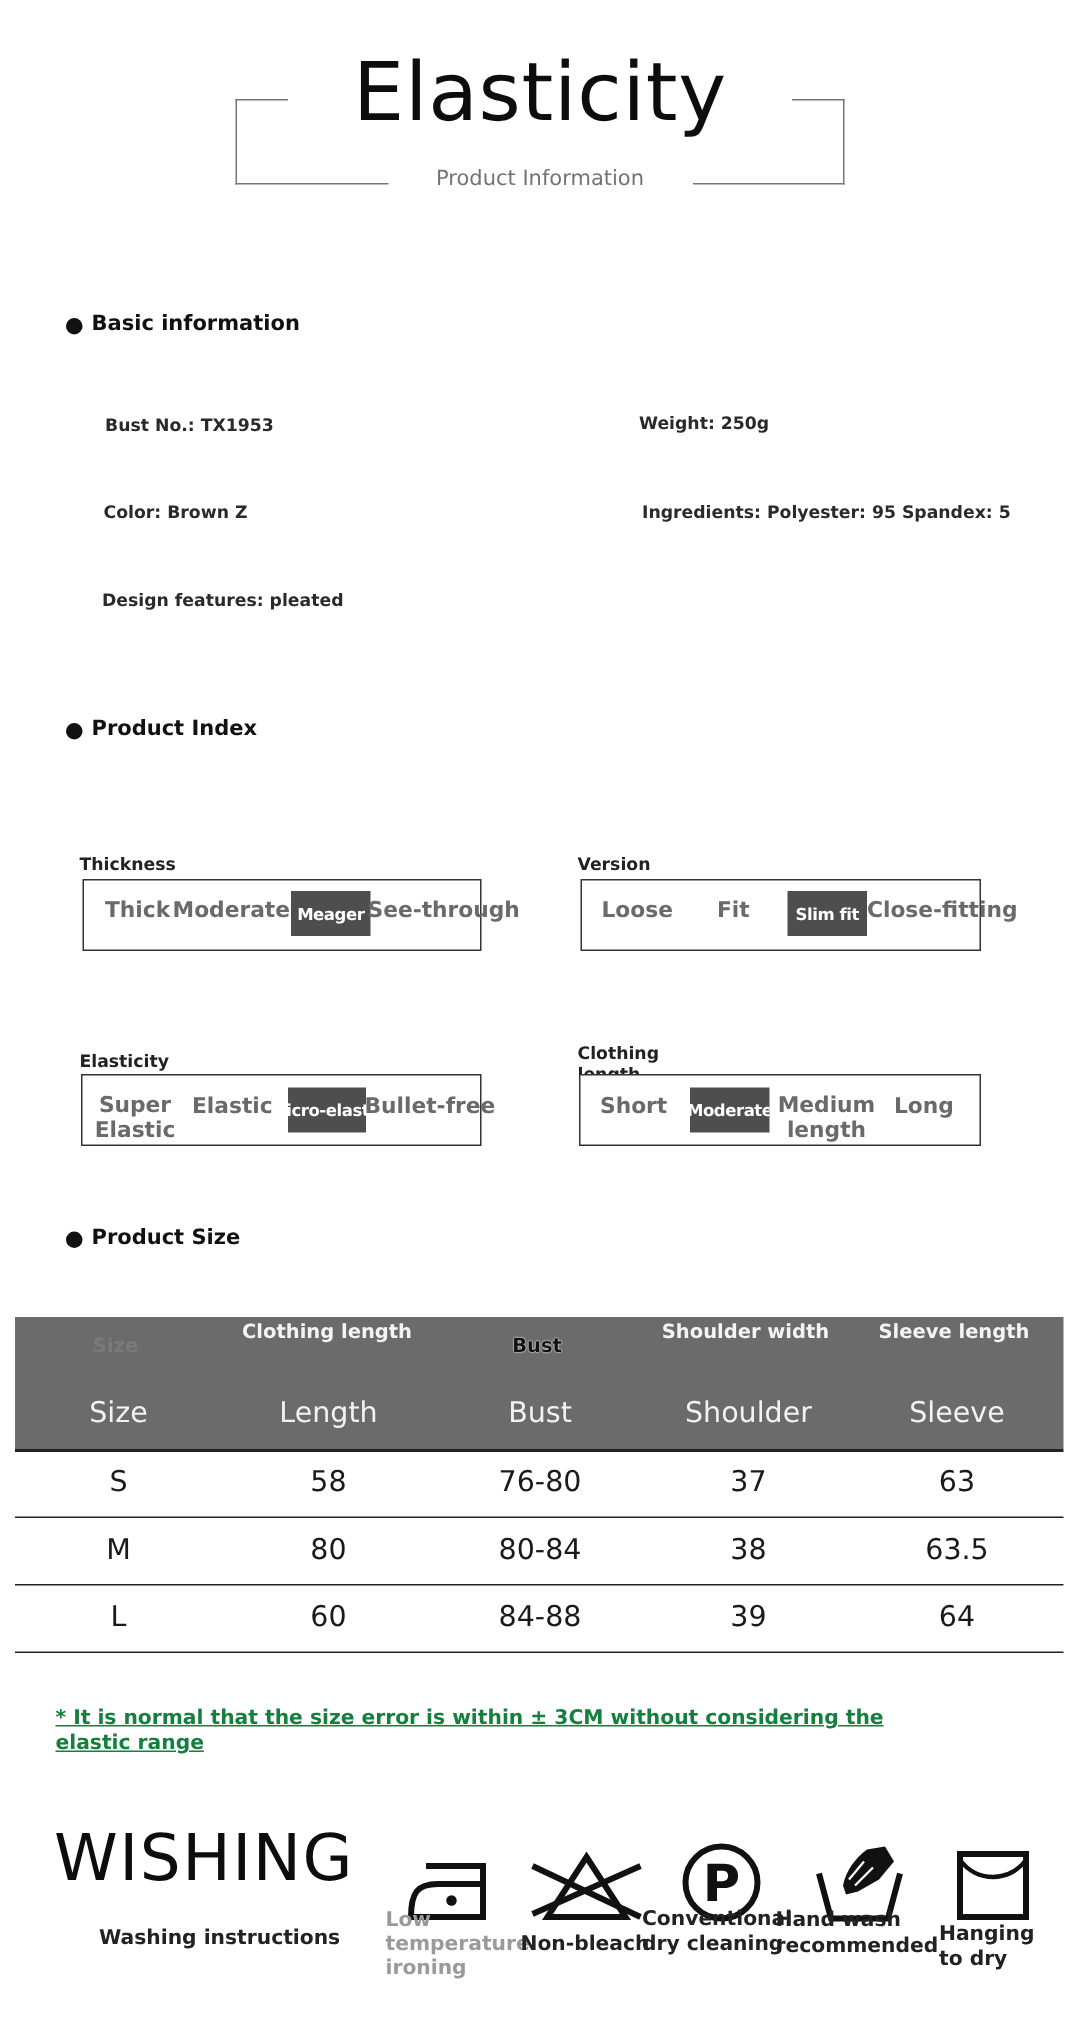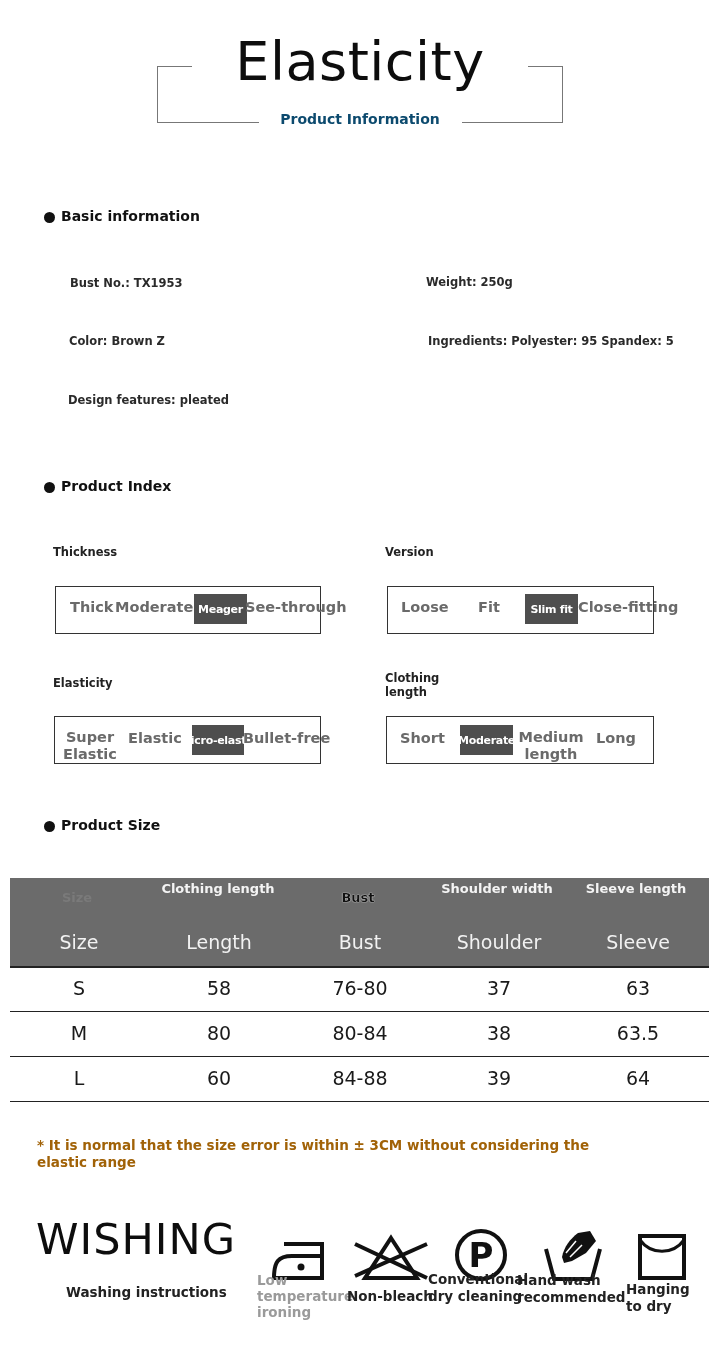--- a/index.html
+++ b/index.html
@@ -4,45 +4,45 @@
   <style>
     * { box-sizing: border-box; margin: 0; padding: 0; }
     html, body { width: 720px; height: 1355px; background: #ffffff; overflow: hidden; }
     body { position: relative; font-family: "DejaVu Sans", sans-serif; color: #111; }
 
     
     .hdr-title { position: absolute; left: 0; width: 720px; top: 30px; text-align: center;
       font-family: "DejaVu Sans", sans-serif; font-size: 54px; font-weight: normal; color: #0d0d0d; letter-spacing: 0.5px; }
     .hdr-line { position: absolute; background: #777; }
     .hdr-sub { position: absolute; left: 0; width: 720px; top: 111px; text-align: center;
-      font-size: 14px; font-weight: bold; color: #0c4a6e; }
+      font-size: 14px; font-weight: normal; color: #737373; }
 
     
     .sec { position: absolute; left: 44px; font-size: 14px; font-weight: bold; color: #111; display: flex; align-items: center; }
     .sec .dot { width: 11px; height: 11px; border-radius: 50%; background: #111; margin-right: 6px; margin-top: 3px; }
 
     
     .info { position: absolute; font-size: 11.5px; font-weight: bold; color: #2a2a2a; white-space: nowrap; }
 
     
-    .idx-label { position: absolute; font-size: 11.5px; font-weight: bold; color: #222; line-height: 14px; }
+    .idx-label { position: absolute; font-size: 11.5px; font-weight: bold; color: #222; line-height: 14px; margin-top: 24px; }
     .idx-box { position: absolute; border: 1.5px solid #333; height: 48px; background: #fff; }
     .idx-opt { position: absolute; font-size: 14.5px; font-weight: bold; color: #6a6a6a; white-space: nowrap; line-height: 17px; text-align: center; }
     .idx-sel { position: absolute; background: #4e4e4e; color: #fff; font-size: 11px; font-weight: bold; height: 30px;
       display: flex; align-items: center; justify-content: center; white-space: nowrap; overflow: hidden; letter-spacing: -0.3px; }
 
     
     .tbl-head { position: absolute; left: 10px; top: 878px; width: 699px; height: 88px; background: #6b6b6b; }
     .th-cell { position: absolute; text-align: center; width: 140px; }
     .th-small { font-size: 13px; font-weight: bold; color: #f4f4f4; line-height: 16px; }
     .th-big { font-size: 19px; color: #f2f2f2; }
     .tbl-rule { position: absolute; left: 10px; width: 699px; height: 1.5px; background: #222; }
     .td { position: absolute; width: 140px; text-align: center; font-size: 19px; color: #1a1a1a; }
 
-    .note { position: absolute; left: 37px; top: 1137px; width: 580px; font-size: 13.5px; font-weight: bold; color: #a16207; line-height: 17px; }
+    .note { position: absolute; left: 37px; top: 1137px; width: 580px; font-size: 13.5px; font-weight: bold; color: #15803d; line-height: 17px; text-decoration: underline; }
 
     
     .wish { position: absolute; left: 36px; top: 1214px; font-size: 43px; color: #0d0d0d; letter-spacing: 1px; }
     .wash-sub { position: absolute; left: 66px; top: 1284px; font-size: 13.5px; font-weight: bold; color: #222; }
     .care-label { position: absolute; font-size: 13.5px; font-weight: bold; color: #222; line-height: 17px; white-space: nowrap; }
     .care-icon { position: absolute; }
   </style>
 </head>
 <body>
 

